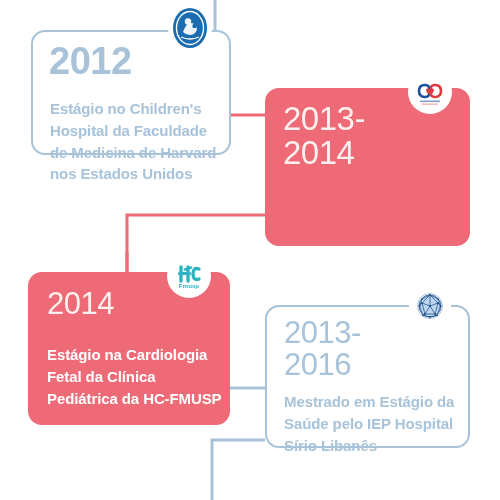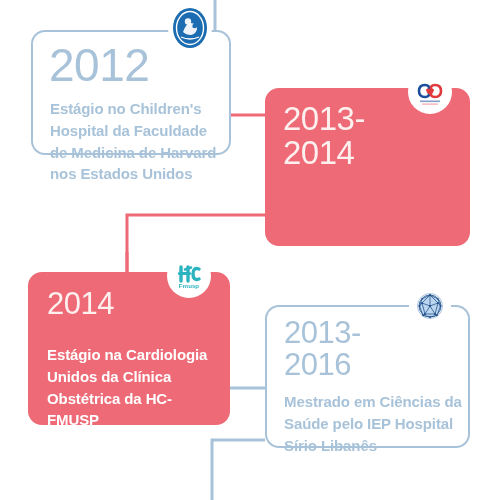--- a/index.html
+++ b/index.html
@@ -50,21 +50,21 @@
     position:absolute;
     display:flex;align-items:center;justify-content:center;
     background:#ffffff;
     overflow:hidden;
   }
   .badge.round{border-radius:50%;}
   .badge.square{border-radius:2px;}
 
   
   #card1{left:31px;top:30px;width:200px;height:125px;}
-  #card1 .year{position:absolute;left:16px;top:10px;font-size:46px;}
+  #card1 .year{position:absolute;left:16px;top:10px;font-size:38px;font-weight:bold;}
   #card1 .desc{position:absolute;left:17px;top:66px;width:172px;}
   #badge1{left:168px;top:6px;width:44px;height:44px;}
 
   
   #card2{left:265px;top:88px;width:205px;height:158px;}
   #card2 .year{position:absolute;left:16px;top:12px;font-size:33px;}
   #card2 .desc{position:absolute;left:17px;top:92px;width:178px;}
   #badge2{left:408px;top:70px;width:44px;height:44px;}
 
   
@@ -125,38 +125,38 @@
       <path d="M17 15 q-6 0 -6 6 q0 6 6 6 q3 0 4 -2 l0 -8 q-1 -2 -4 -2 z" fill="none" stroke="#1b4f9c" stroke-width="2.6"></path>
       <path d="M27 15 q6 0 6 6 q0 6 -6 6 q-3 0 -4 -2 l0 -8 q1 -2 4 -2 z" fill="none" stroke="#e03a3e" stroke-width="2.6"></path>
       <path d="M18 19.5 q2 -2 4 0 q2 -2 4 0 q0 3 -4 5.5 q-4 -2.5 -4 -5.5 z" fill="#e03a3e"></path>
       <rect x="12" y="30.5" width="20" height="1.6" fill="#1b4f9c" opacity="0.55"></rect>
       <rect x="14" y="33.5" width="16" height="1.2" fill="#e03a3e" opacity="0.45"></rect>
     </svg>
   </div>
 
   <div class="card solid" id="card3">
     <div class="year">2014</div>
-    <div class="desc">Estágio na Cardiologia Unidos da Clínica Obstétrica da HC-FMUSP</div>
+    <div class="desc">Estágio na Cardiologia Fetal da Clínica Pediátrica da HC-FMUSP</div>
   </div>
   <div class="badge round" id="badge3">
     <svg width="44" height="44" viewBox="0 0 44 44">
       <circle cx="22" cy="22" r="21" fill="#ffffff"></circle>
       <path d="M14 13 l0 14" stroke="#2bb3c0" stroke-width="3.4" stroke-linecap="round"></path>
       <path d="M21 13 l0 14" stroke="#2bb3c0" stroke-width="3.4" stroke-linecap="round"></path>
       <path d="M12.5 19.5 l10 0" stroke="#2bb3c0" stroke-width="3.2" stroke-linecap="round"></path>
       <path d="M18 15.5 l6 -2" stroke="#2bb3c0" stroke-width="2.6" stroke-linecap="round"></path>
       <path d="M32 15 q-6 -2 -6 5 q0 7 6 5" fill="none" stroke="#2bb3c0" stroke-width="3.4" stroke-linecap="round"></path>
       <text x="22" y="34" text-anchor="middle" font-family="Liberation Sans, sans-serif" font-size="6.2" font-weight="bold" fill="#2bb3c0">Fmusp</text>
     </svg>
   </div>
 
   <div class="card outline" id="card4">
     <div class="year">2013-
 2016</div>
-    <div class="desc">Mestrado em Ciências da Saúde pelo IEP Hospital Sírio Libanês</div>
+    <div class="desc">Mestrado em Estágio da Saúde pelo IEP Hospital Sírio Libanês</div>
   </div>
   <div class="badge square" id="badge4">
     <svg width="42" height="42" viewBox="0 0 42 42">
       <rect x="0" y="0" width="42" height="42" fill="#ffffff"></rect>
       <circle cx="21" cy="20" r="12.5" fill="none" stroke="#2f6fb5" stroke-width="0.7" opacity="0.6"></circle>
       <circle cx="21" cy="20" r="11" fill="#bcd6ef"></circle>
       <g stroke="#1f4e87" stroke-width="0.75" fill="none">
         <circle cx="21" cy="20" r="11"></circle>
         <path d="M21 9 L13 17 L16 28 L26 28 L29 17 Z"></path>
         <path d="M21 9 L21 20 M13 17 L21 20 M29 17 L21 20 M16 28 L21 20 M26 28 L21 20"></path>

